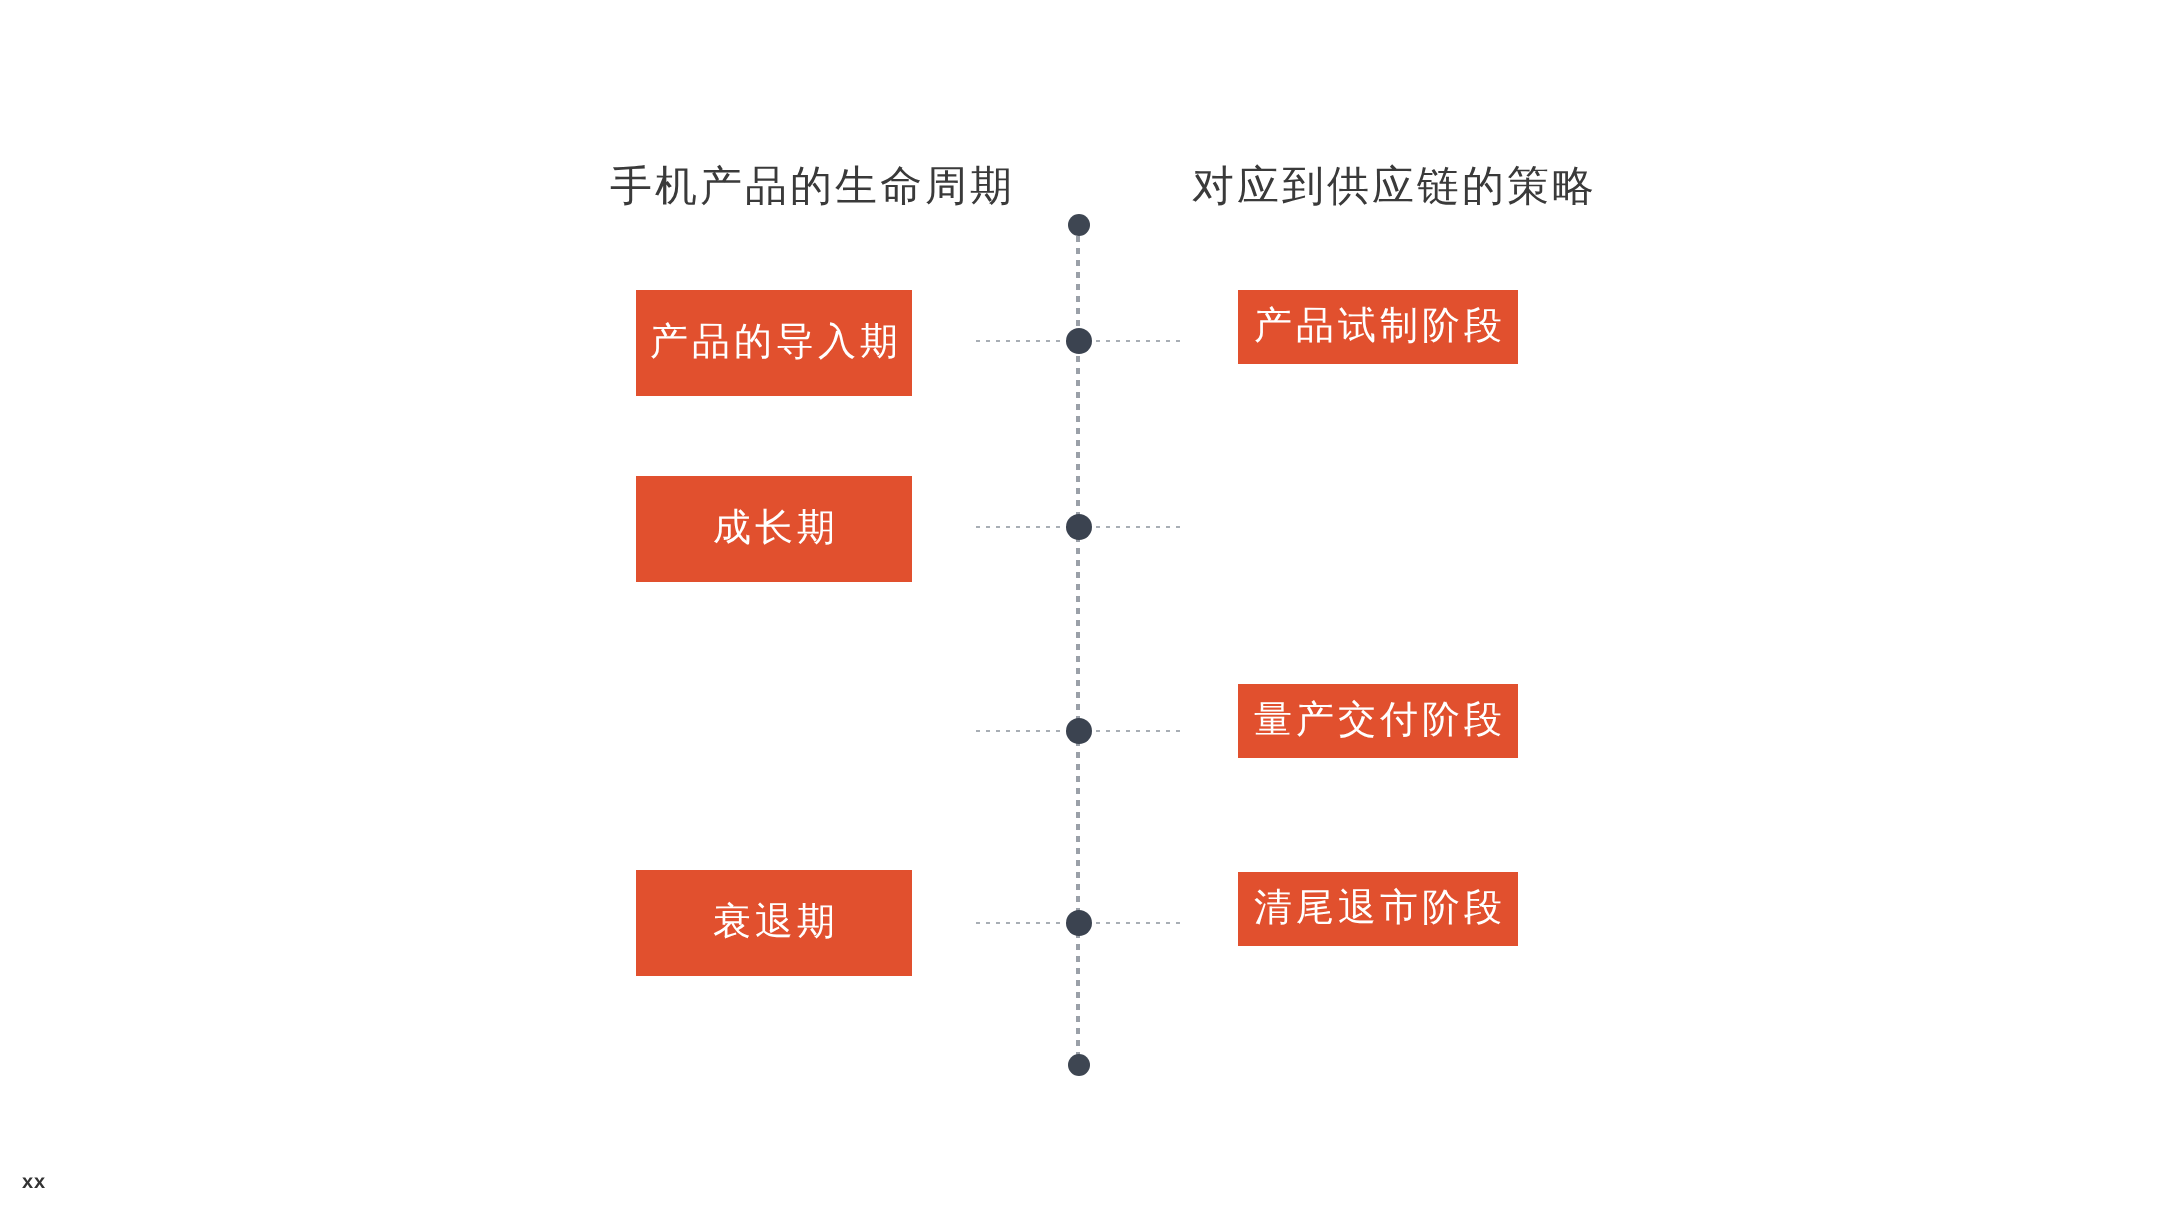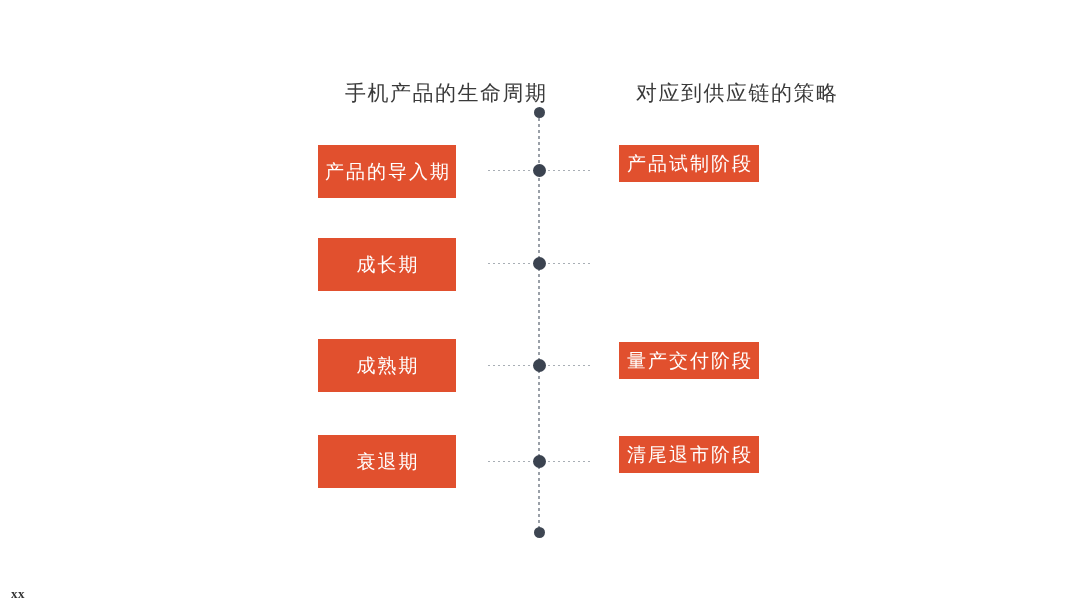--- a/index.html
+++ b/index.html
@@ -22,21 +22,20 @@
 
   
   .col-heading {
     position: absolute;
     font-family: "Liberation Serif", "DejaVu Serif", serif;
     font-size: 21px;
     letter-spacing: 1.5px;
     color: #3a3a3a;
     white-space: nowrap;
     line-height: 1;
-    margin-left: 40px;
   }
   #heading-left  { left: 305px; top: 83px; }
   #heading-right { left: 596px; top: 83px; }
 
   
   #timeline-axis {
     position: absolute;
     left: 538px;
     top: 112px;
     width: 2px;
@@ -99,22 +98,22 @@
     z-index: 4;
   }
   .stage-box.left  { left: 318px; width: 138px; height: 53px; }
   .stage-box.right { left: 619px; width: 140px; height: 37px; }
 
   
   #footer-watermark {
     position: absolute;
     left: 11px;
     top: 586px;
-    font-family: Liberation Serif, serif;
-    font-size: 13px;
+    font-family: Liberation Sans, sans-serif;
+    font-size: 10px;
     font-weight: bold;
     color: #333333;
     letter-spacing: 0.5px;
   }
 </style>
 </head>
 <body>
 
 <div id="slide">
 
@@ -129,21 +128,20 @@
   <div class="node-dot" style="top:170px"></div>
   <div class="stage-box left" style="top:145px">产品的导入期</div>
   <div class="stage-box right" style="top:145px">产品试制阶段</div>
 
   <div class="connector" style="top:263px"></div>
   <div class="node-dot" style="top:263px"></div>
   <div class="stage-box left" style="top:238px">成长期</div>
 
   <div class="connector" style="top:365px"></div>
   <div class="node-dot" style="top:365px"></div>
-  <div class="stage-box left" style="top:339px">成熟期</div>
   <div class="stage-box right" style="top:342px">量产交付阶段</div>
 
   <div class="connector" style="top:461px"></div>
   <div class="node-dot" style="top:461px"></div>
   <div class="stage-box left" style="top:435px">衰退期</div>
   <div class="stage-box right" style="top:436px">清尾退市阶段</div>
 
   <div id="footer-watermark">xx</div>
 
 </div>

